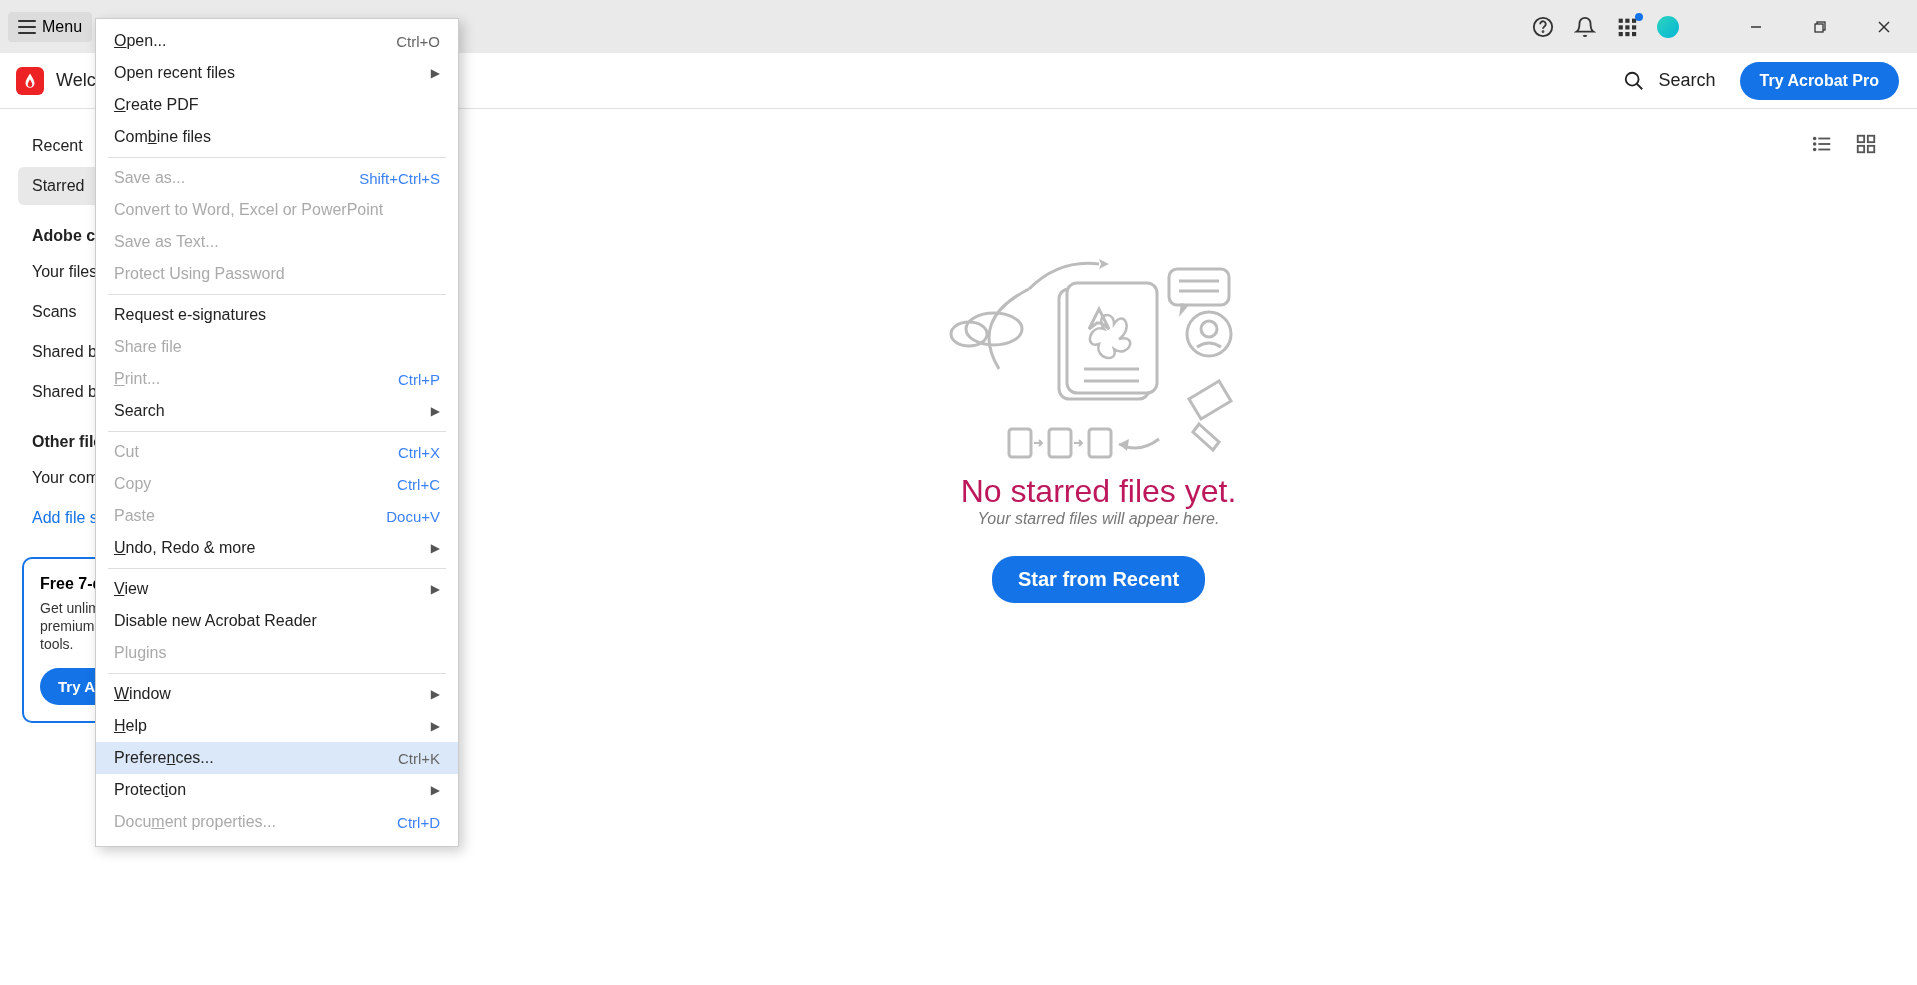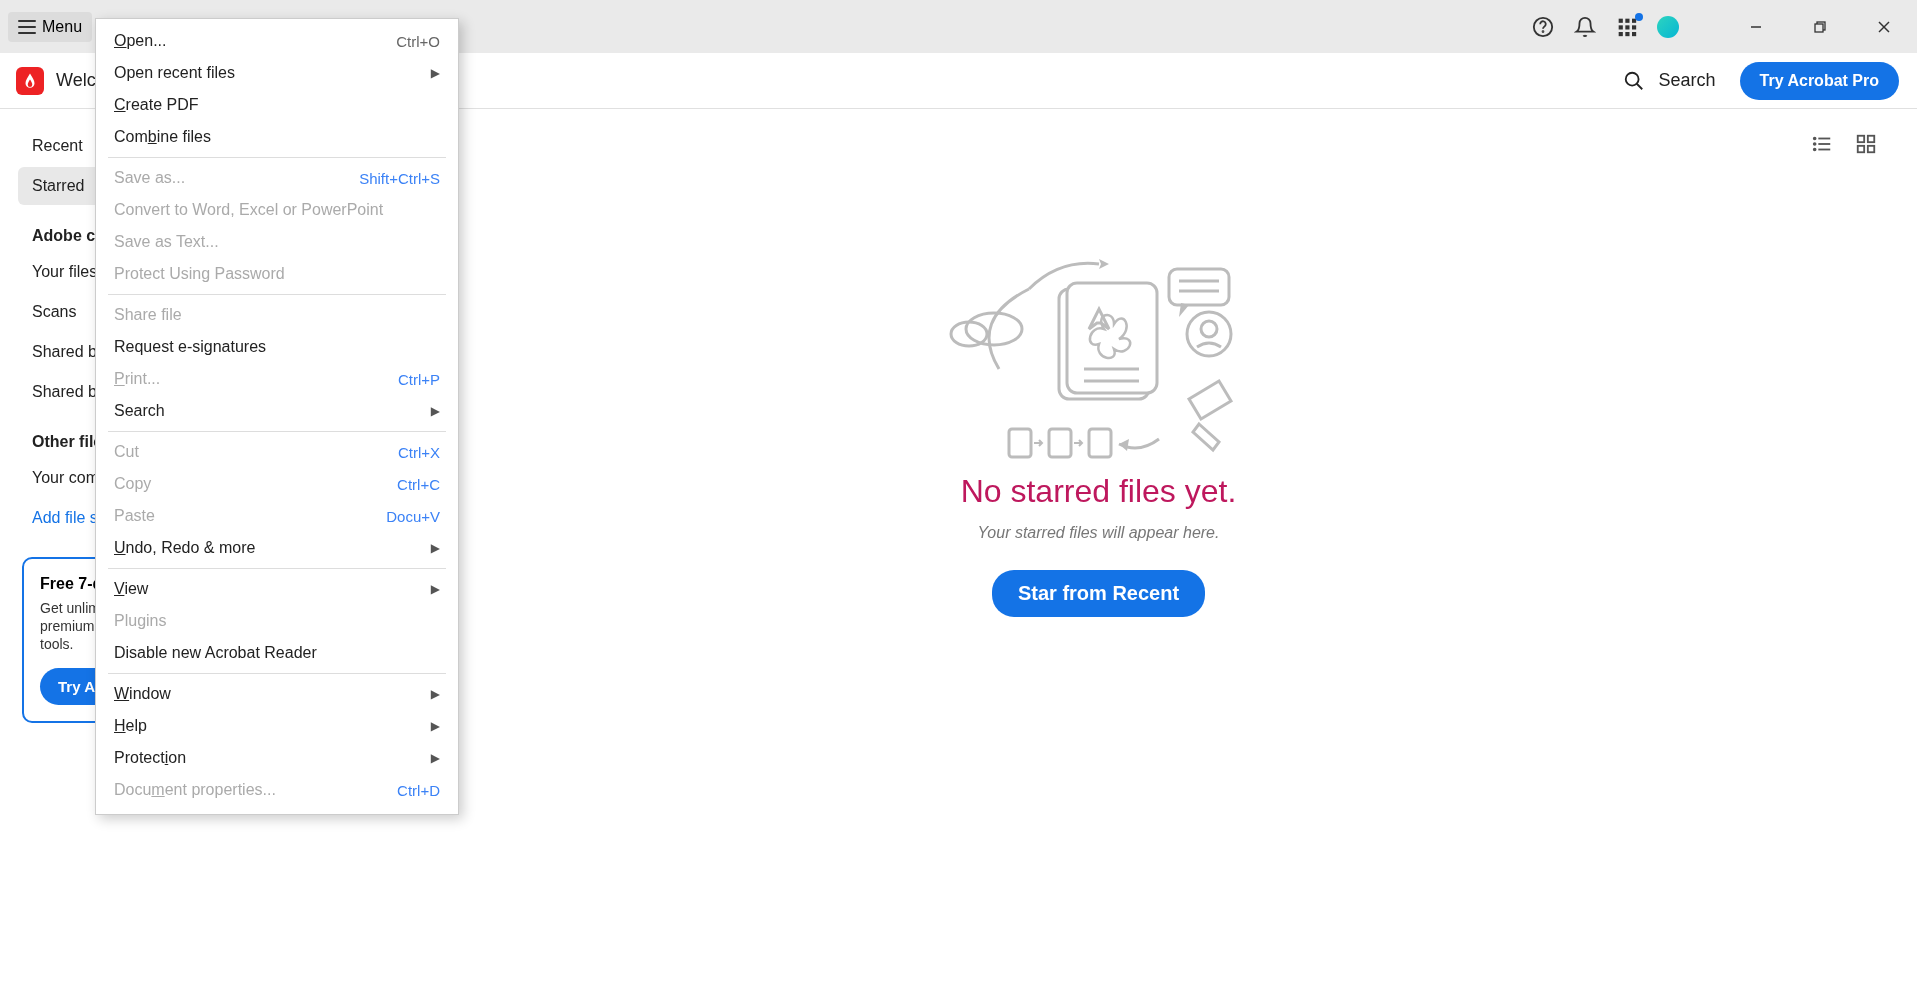--- a/index.html
+++ b/index.html
@@ -38,21 +38,21 @@
 .promo-title { font-weight: 700; font-size: 16px; margin-bottom: 6px; }
 .promo-text { font-size: 14px; color: #333; line-height: 1.3; margin-bottom: 14px; }
 .promo-btn { background: #1473e6; color: #fff; padding: 10px 18px; border-radius: 20px; display: inline-block; font-size: 15px; font-weight: 600; }
 
 .content { flex: 1; position: relative; padding: 20px 40px; }
 .view-toggles { position: absolute; top: 24px; right: 40px; display: flex; gap: 22px; }
 .view-toggle { width: 22px; height: 22px; color: #555; }
 .empty-wrap { display: flex; flex-direction: column; align-items: center; margin-top: 100px; }
 .empty-illustration { width: 320px; height: 240px; color: #bcbcbc; }
 .empty-title { font-size: 32px; color: #be185d; margin-top: 4px; font-weight: 400; }
-.empty-sub { font-style: italic; color: #777; font-size: 16px; margin-top: 14px; }
+.empty-sub { font-style: italic; color: #777; font-size: 16px; }
 .star-btn { background: #1473e6; color: #fff; padding: 12px 26px; border-radius: 22px; font-size: 20px; font-weight: 600; margin-top: 28px; }
 
 
 .dropdown { position: absolute; top: 18px; left: 95px; width: 364px; background: #fff; border: 1px solid #ccc; box-shadow: 4px 4px 12px rgba(0,0,0,0.2); padding: 6px 0 8px; z-index: 100; }
 .menu-item { display: flex; justify-content: space-between; align-items: center; padding: 7px 18px; font-size: 16px; color: #222; cursor: pointer; }
 .menu-item.disabled { color: #aaa; cursor: default; }
 .menu-item.hover { background: #dbe8f9; }
 .menu-item .shortcut { color: #666; font-size: 15px; }
 .menu-item.disabled .shortcut { color: #3b82f6; }
 .menu-sep { height: 1px; background: #ddd; margin: 4px 12px; }
@@ -244,25 +244,25 @@
   <div class="menu-item disabled">
       <span>Convert to Word, Excel or PowerPoint</span>
     </div>
   <div class="menu-item disabled">
       <span>Save as Text...</span>
     </div>
   <div class="menu-item disabled">
       <span>Protect Using Password</span>
     </div>
   <div class="menu-sep"></div>
+  <div class="menu-item">
+      <span>Request e-signatures</span>
+    </div>
   <div class="menu-item disabled">
       <span>Share file</span>
-    </div>
-  <div class="menu-item">
-      <span>Request e-signatures</span>
     </div>
   <div class="menu-item disabled">
       <span><span class="mnemonic">P</span><span>rint...</span></span>
       <span class="shortcut">Ctrl+P</span>
     </div>
   <div class="menu-item">
       <span>Search</span>
       <span class="submenu-arrow">▶</span>
     </div>
   <div class="menu-sep"></div>
@@ -280,34 +280,38 @@
     </div>
   <div class="menu-item">
       <span><span class="mnemonic">U</span><span>ndo, Redo &amp; more</span></span>
       <span class="submenu-arrow">▶</span>
     </div>
   <div class="menu-sep"></div>
   <div class="menu-item">
       <span><span class="mnemonic">V</span><span>iew</span></span>
       <span class="submenu-arrow">▶</span>
     </div>
+  <div class="menu-item">
+      <span>Disable new Acrobat Reader</span>
+    </div>
   <div class="menu-item disabled">
       <span>Plugins</span>
     </div>
-  <div class="menu-item">
-      <span>Disable new Acrobat Reader</span>
-    </div>
   <div class="menu-sep"></div>
   <div class="menu-item">
       <span><span class="mnemonic">W</span>indow</span>
       <span class="submenu-arrow">▶</span>
     </div>
   <div class="menu-item">
       <span><span class="mnemonic">H</span>elp</span>
       <span class="submenu-arrow">▶</span>
+    </div>
+  <div class="menu-item hover">
+      <span><span>Prefere</span><span class="mnemonic">n</span><span>ces...</span></span>
+      <span class="shortcut">Ctrl+K</span>
     </div>
   <div class="menu-item">
       <span>Protect<span class="mnemonic">i</span>on</span>
       <span class="submenu-arrow">▶</span>
     </div>
   <div class="menu-item disabled">
       <span>Docu<span class="mnemonic">m</span><span>ent properties...</span></span>
       <span class="shortcut">Ctrl+D</span>
     </div>
 </div>

